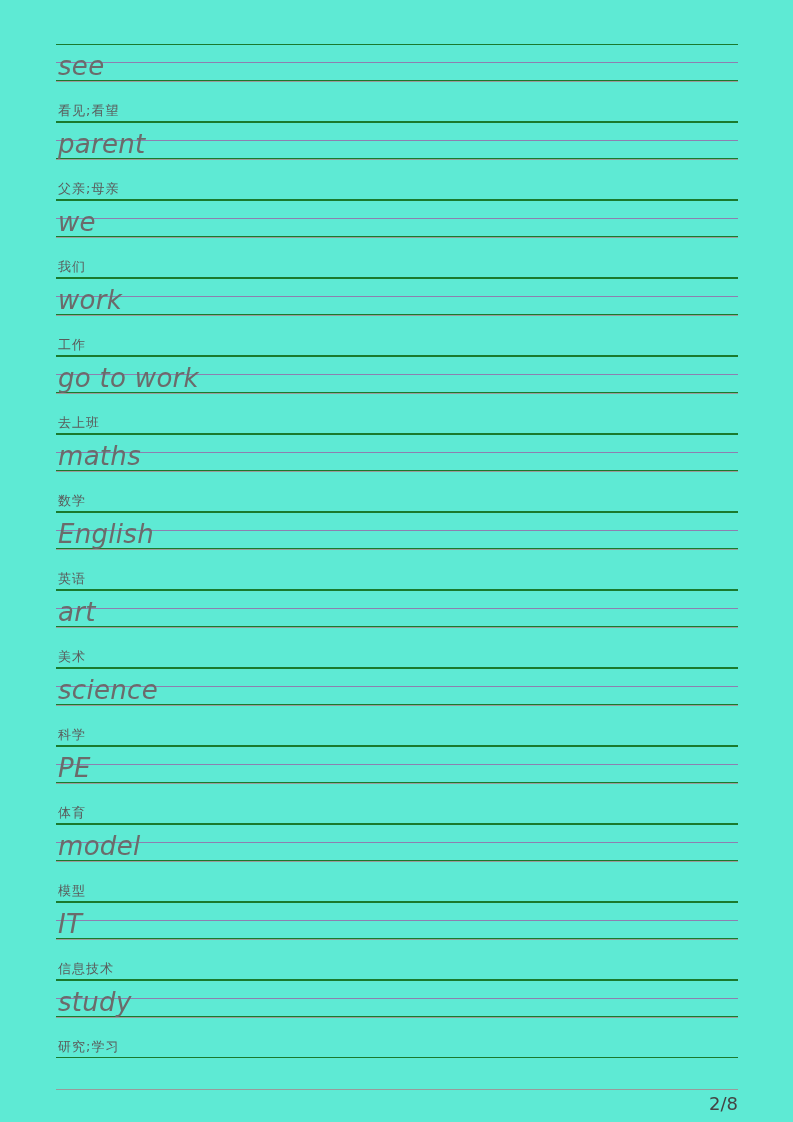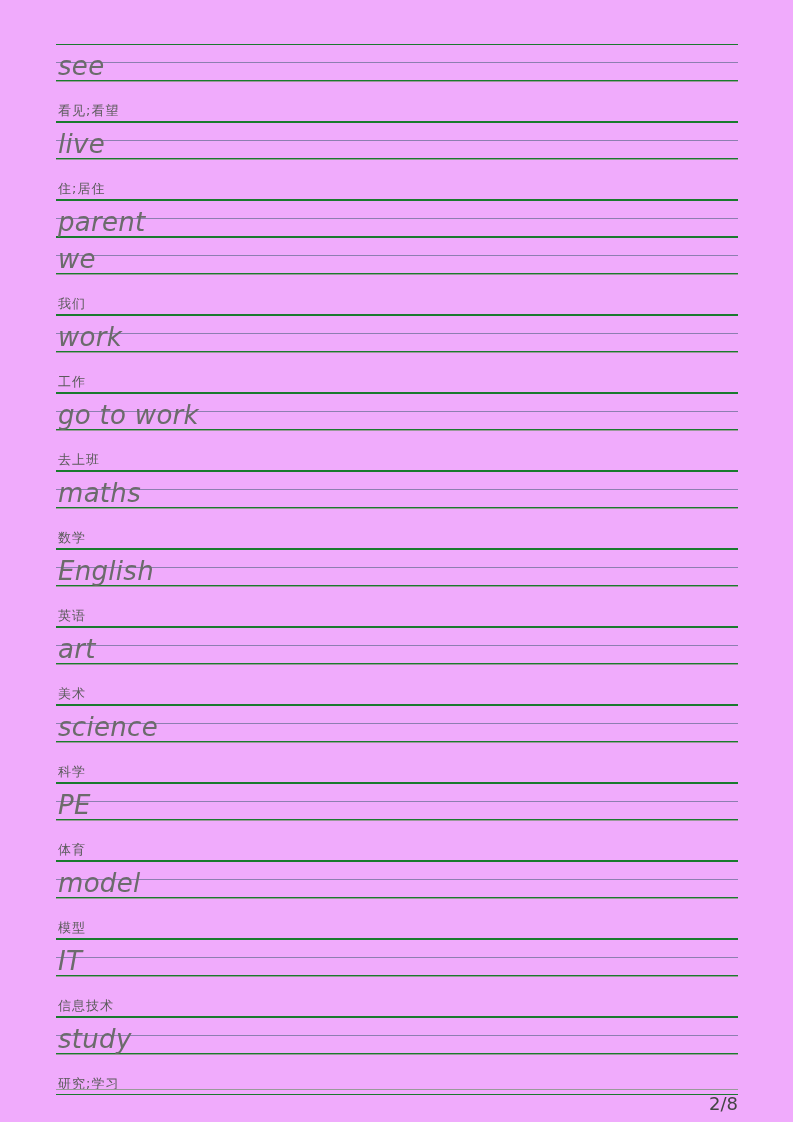--- a/index.html
+++ b/index.html
@@ -12,21 +12,21 @@
     height: 1122px;
     font-family: "Liberation Sans", sans-serif;
     color: #000;
     position: relative;
   }
   .page {
     position: absolute;
     left: 0; top: 0;
     width: 793px;
     height: 1122px;
-    background: #f0abfc;
+    background: #5eead4;
     box-sizing: border-box;
   }
   .sheet {
     position: absolute;
     left: 56px;
     top: 44px;
     width: 682px;
   }
   .entry {
     position: relative;
@@ -133,40 +133,32 @@
         <div class="rule-bottom"></div>
         <div class="word-text">see</div>
       </div>
       <div class="gloss-block">
         <div class="rule-gray"></div>
         <div class="rule-bottom"></div>
         <div class="gloss-text">看见;看望</div>
       </div>
     </div>
 
-    <div class="entry">
-      <div class="word-block">
-        <div class="rule-top"></div>
-        <div class="rule-mid"></div>
-        <div class="rule-bottom"></div>
-        <div class="word-text">live</div>
-      </div>
-      <div class="gloss-block">
-        <div class="rule-gray"></div>
-        <div class="rule-bottom"></div>
-        <div class="gloss-text">住;居住</div>
-      </div>
-    </div>
 
     <div class="entry">
       <div class="word-block">
         <div class="rule-top"></div>
         <div class="rule-mid"></div>
         <div class="rule-bottom"></div>
         <div class="word-text">parent</div>
+      </div>
+      <div class="gloss-block">
+        <div class="rule-gray"></div>
+        <div class="rule-bottom"></div>
+        <div class="gloss-text">父亲;母亲</div>
       </div>
     </div>
 
     <div class="entry">
       <div class="word-block">
         <div class="rule-top"></div>
         <div class="rule-mid"></div>
         <div class="rule-bottom"></div>
         <div class="word-text">we</div>
       </div>

